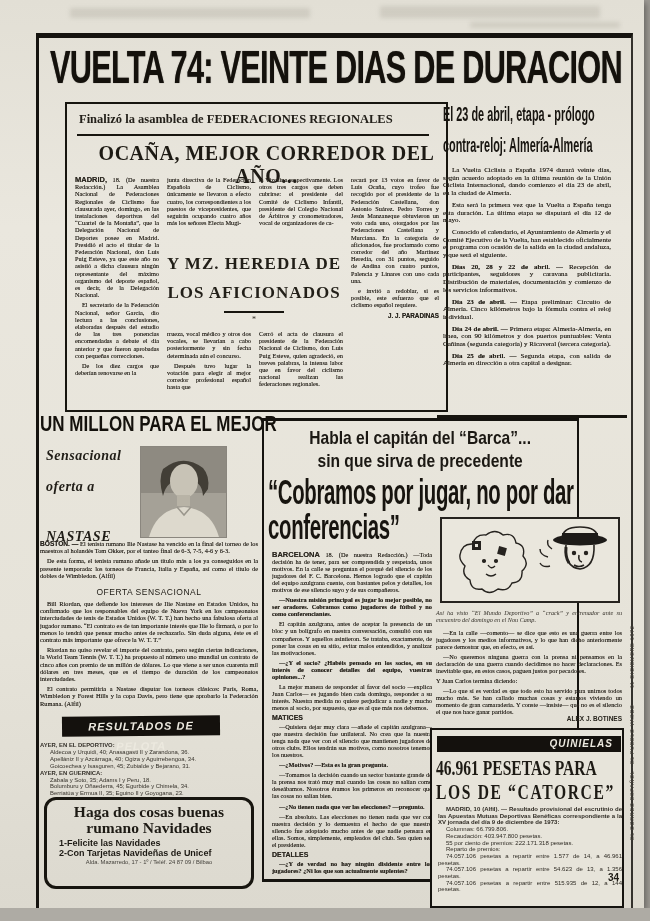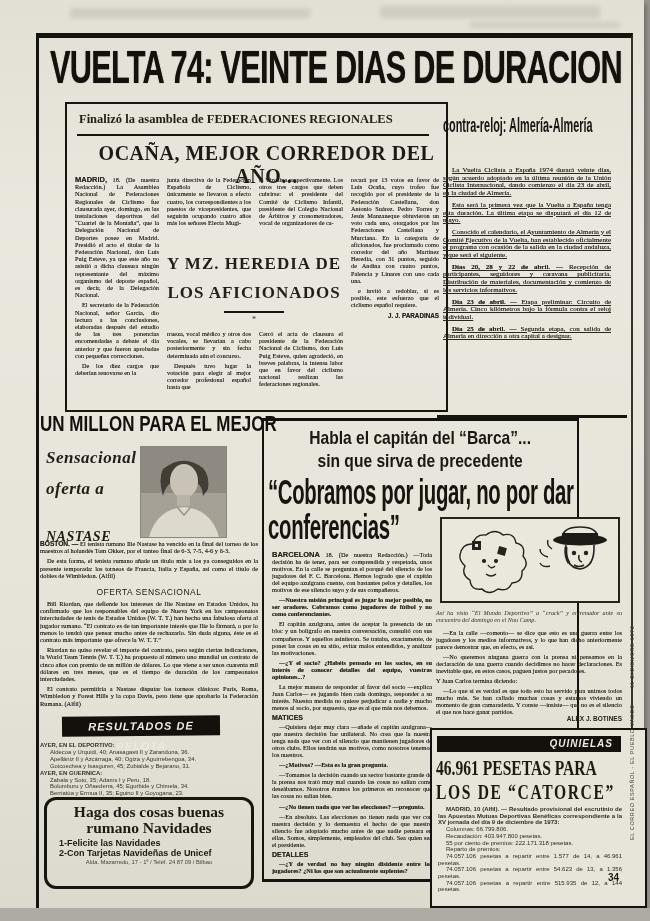--- a/index.html
+++ b/index.html
@@ -15,25 +15,25 @@
   .box{position:absolute;border:2px solid #17150f;}
   .kicker-serif{font-weight:700;font-size:12.5px;color:#23201a;white-space:nowrap;}
   .rule{position:absolute;background:#17150f;}
   .h-serif{font-weight:700;color:#1d1a14;}
   .col{position:absolute;font-size:6.3px;line-height:7.2px;text-align:justify;color:#2c2821;overflow:hidden;text-shadow:0 0 .4px rgba(44,40,33,.7);}
   .col p{margin:0 0 3px 0;text-indent:7px;}
   .col p.noind{text-indent:0;}
   .dl{font-weight:700;font-size:7.5px;font-family:"Liberation Sans",sans-serif;text-indent:0;}
   .subhead-big{font-weight:700;font-size:17px;letter-spacing:1px;color:#221f18;text-align:center;}
   .byline{font-weight:700;font-size:6.3px;text-align:right;font-family:"Liberation Sans",sans-serif;color:#26231c;}
-  .vp{margin:0 14px 4px 0;text-indent:9px;text-decoration:underline;}
+  .vp{margin:0 14px 4px 0;text-indent:9px;}
   .vp .lead{font-weight:700;}
   .vcol{position:absolute;font-size:7px;line-height:7.7px;text-align:justify;color:#2c2821;text-shadow:0 0 .4px rgba(44,40,33,.7);overflow:hidden;}
   .blackbar{background:#14110d;color:#ece9df;font-family:"Liberation Sans",sans-serif;font-weight:700;font-style:italic;letter-spacing:1px;}
-  .script{font-style:italic;font-weight:700;font-size:17px;color:#201d17;letter-spacing:.5px;}
+  .script{font-style:italic;font-weight:700;font-size:14px;color:#201d17;letter-spacing:.5px;}
   .qa-bold{font-weight:700;}
   .subhd{font-family:"Liberation Sans",sans-serif;font-weight:700;font-size:7px;text-indent:0 !important;margin:3px 0 2px 0 !important;}
   .vert{writing-mode:vertical-rl;transform:rotate(180deg);font-family:"Liberation Sans",sans-serif;font-size:5.5px;letter-spacing:.6px;color:#4a463f;}
   .vert span{margin-bottom:14px;}
 </style>
 </head>
 <body>
 
 <div id="sheet">
 
@@ -83,28 +83,30 @@
     </div>
 
     <div class="col" style="left:284px;top:72px;width:88px;height:228px;">
       <p class="noind">recará por 13 votos en favor de Luis Ocaña, cuyo trofeo fue recogido por el presidente de la Federación Castellana, don Antonio Suárez. Pedro Torres y Jesús Manzaneque obtuvieron un voto cada uno, otorgados por las Federaciones Castellana y Murciana. En la categoría de aficionados, fue proclamado como corredor del año Martínez Heredia, con 31 puntos, seguido de Andina con cuatro puntos, Palencia y Linares con uno cada una.</p>
       <p>e invitó a redoblar, si es posible, este esfuerzo que el ciclismo español requiere.</p>
       <p class="byline noind">J. J. PARADINAS</p>
     </div>
   </div>
 
   <div class="abs" style="left:443px;top:105px;width:182px;">
+    <div><span class="cond sans" style="font-weight:700;font-size:17px;color:#181510;transform:scale(.64,1.2);">El 23 de abril, etapa - prólogo</span></div>
     <div style="margin-top:11px;"><span class="cond sans" style="font-weight:700;font-size:17px;color:#181510;transform:scale(.64,1.2);">contra-reloj: Almería-Almería</span></div>
   </div>
   <div class="vcol" style="left:443px;top:167px;width:182px;height:246px;">
     <p class="vp"><span class="lead"></span><span>La Vuelta Ciclista a España 1974 durará veinte días, según acuerdo adoptado en la última reunión de la Unión Ciclista Internacional, dando comienzo el día 23 de abril, en la ciudad de Almería.</span></p>
     <p class="vp"><span class="lead"></span><span>Esta será la primera vez que la Vuelta a España tenga esta duración. La última etapa se disputará el día 12 de mayo.</span></p>
     <p class="vp"><span class="lead"></span><span>Conocido el calendario, el Ayuntamiento de Almería y el Comité Ejecutivo de la Vuelta, han establecido oficialmente el programa con ocasión de la salida en la ciudad andaluza, y que será el siguiente.</span></p>
     <p class="vp"><span class="lead">Días 20, 28 y 22 de abril. —</span> <span>Recepción de participantes, seguidores y caravana publicitaria. Distribución de materiales, documentación y comienzo de los servicios informativos.</span></p>
     <p class="vp"><span class="lead">Día 23 de abril. —</span> <span>Etapa preliminar: Circuito de Almería. Cinco kilómetros bajo la fórmula contra el reloj individual.</span></p>
+    <p class="vp"><span class="lead">Día 24 de abril. —</span> <span>Primera etapa: Almería-Almería, en línea, con 90 kilómetros y dos puertos puntuables: Venta Cañinas (segunda categoría) y Ricaveral (tercera categoría).</span></p>
     <p class="vp"><span class="lead">Día 25 de abril. —</span> <span>Segunda etapa, con salida de Almería en dirección a otra capital a designar.</span></p>
   </div>
   <div class="rule" style="left:437px;top:415px;width:190px;height:3px;"></div>
 
   <div class="abs" style="left:40px;top:412px;">
     <span class="cond sans" style="font-weight:800;font-size:20px;color:#14110c;transform:scale(.85,1.1);">UN MILLON PARA EL MEJOR</span>
   </div>
   <div class="abs script" style="left:46px;top:448px;">Sensacional</div>
   <div class="abs script" style="left:46px;top:479px;">oferta a</div>
   <div class="abs script" style="left:46px;top:529px;font-size:14px;">NASTASE</div>
@@ -217,21 +219,21 @@
 
     <div class="col" style="left:172px;top:208px;width:186px;height:86px;font-size:6.3px;line-height:7px;">
       <p>—En la calle —comento— se dice que esto es una guerra entre los jugadores y los medios informativos, y lo que han dicho anteriormente parece demostrar que, en efecto, es así.</p>
       <p>—No queremos ninguna guerra con la prensa ni pensamos en la declaración de una guerra cuando decidimos no hacer declaraciones. Es inevitable que, en estos casos, paguen justos por pecadores.</p>
       <p class="noind">Y Juan Carlos termina diciendo:</p>
       <p>—Lo que sí es verdad es que todo esto ha servido para unirnos todos mucho más. Se han callado muchas cosas y estamos viviendo un momento de gran camaradería. Y conste —insiste— que no es el silencio el que nos hace ganar partidos.</p>
     </div>
     <div class="abs byline" style="left:172px;top:294px;width:186px;font-size:6.5px;">ALEX J. BOTINES</div>
   </div>
 
-  <div class="abs" style="left:430px;top:728px;width:217px;height:180px;border:2px solid #15130f;background:#e7e4da;box-sizing:border-box;">
+  <div class="abs" style="left:430px;top:728px;width:194px;height:180px;border:2px solid #15130f;background:#e7e4da;box-sizing:border-box;">
     <div class="abs blackbar" style="left:5px;top:6px;width:184px;height:16px;line-height:16px;font-size:10px;text-align:right;padding-right:8px;box-sizing:border-box;">QUINIELAS</div>
     <div class="abs" style="left:4px;top:27px;">
       <span class="cond h-serif" style="font-size:19px;transform:scale(.82,1.1);">46.961 PESETAS PARA</span>
     </div>
     <div class="abs" style="left:4px;top:51px;">
       <span class="cond h-serif" style="font-size:19px;letter-spacing:2px;transform:scale(.82,1.1);">LOS DE “CATORCE”</span>
     </div>
     <div class="abs sans" style="left:6px;top:76px;width:184px;height:98px;font-size:6px;line-height:6.7px;color:#2f2b24;text-align:justify;overflow:hidden;">
       <div style="text-indent:8px;font-weight:700;">MADRID, 10 (Alfil). — Resultado provisional del escrutinio de las Apuestas Mutuas Deportivas Benéficas correspondiente a la XV jornada del día 9 de diciembre de 1973:</div>
       <div style="text-indent:8px;">Columnas: 66.799.806.</div>

